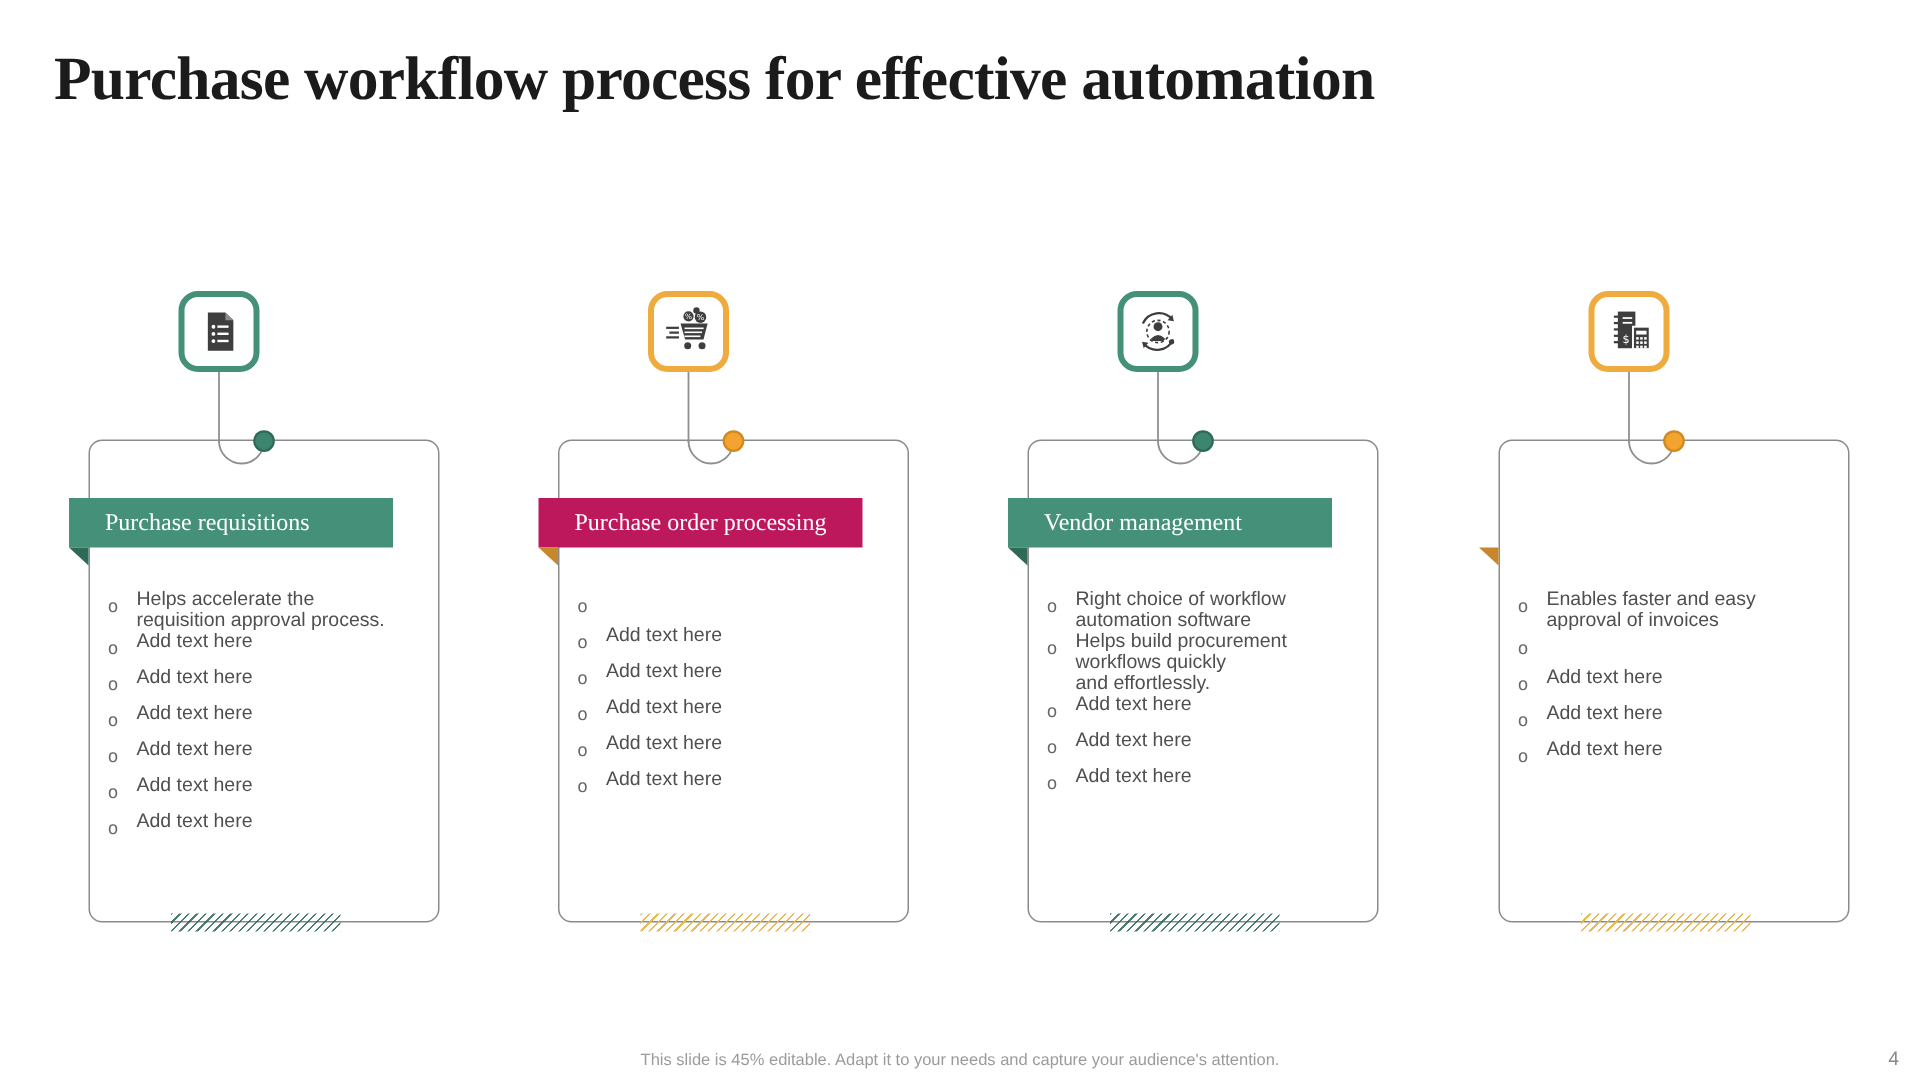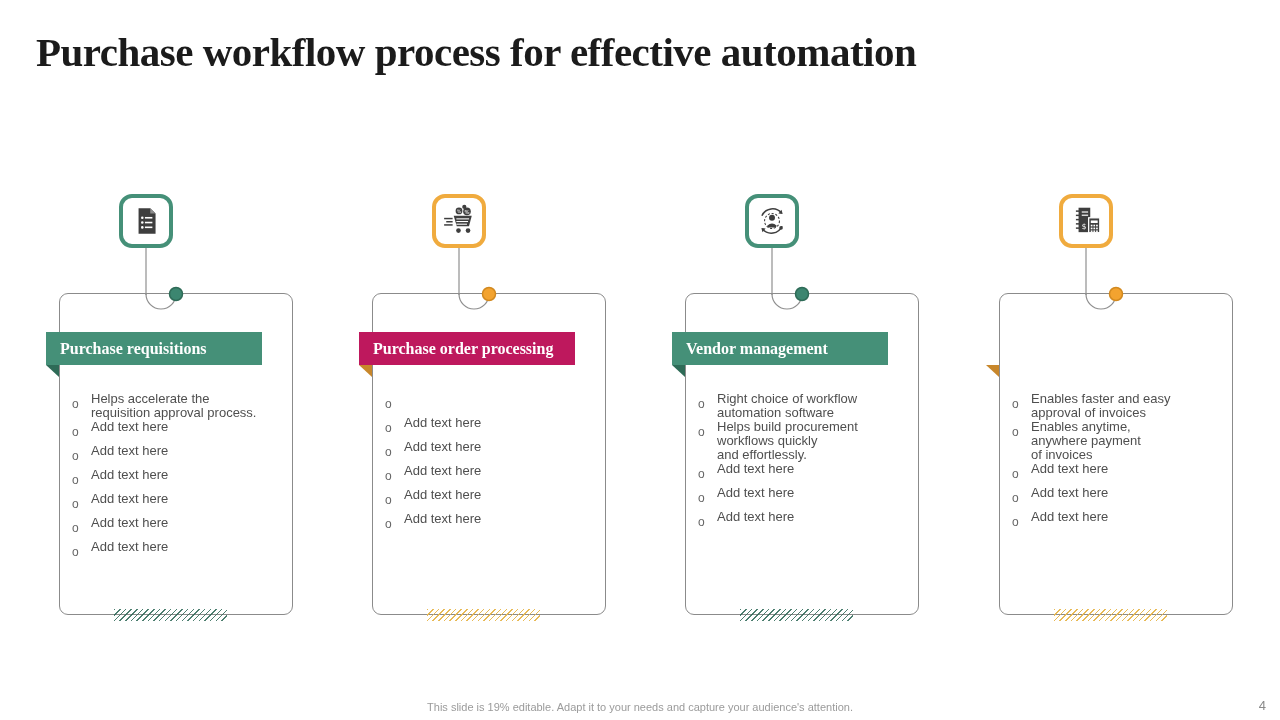--- a/index.html
+++ b/index.html
@@ -22,22 +22,22 @@
               justify-content:center; z-index:5; }
   .accent-green  .icon-box { border:4px solid #459078; }
   .accent-yellow .icon-box { border:4px solid #f0ab3e; }
 
   .connector { position:absolute; left:55px; top:66px; z-index:4; }
   .connector path, .connector line { stroke:#8f8f8f; stroke-width:1.2; fill:none; }
   .accent-green  .dot { fill:#3c8670; stroke:#2e6b57; stroke-width:1.5; }
   .accent-yellow .dot { fill:#f3a32f; stroke:#d2891f; stroke-width:1.5; }
 
   .band { position:absolute; left:0; top:152px; width:216px; height:33px; z-index:6;
-          color:#ffffff; font-family:"Liberation Serif", serif; font-weight:bold;
-          font-size:16px; line-height:33px; padding-left:14px; }
+          color:#ffffff; font-family:"Liberation Serif", serif; font-weight:normal;
+          font-size:16px; line-height:33px; padding-left:24px; }
   .accent-green  .band { background:#459078; }
   .accent-yellow .band { background:#be185d; }
   .fold { position:absolute; left:0; top:185px; width:0; height:0; z-index:6;
           border-left:13px solid transparent; }
   .accent-green  .fold { border-top:12px solid #2e6b57; }
   .accent-yellow .fold { border-top:12px solid #c8872b; }
 
   .list { position:absolute; left:26px; top:212px; width:208px; z-index:6; }
   .li { display:flex; align-items:flex-start; }
   .li .m { width:19px; flex:0 0 19px; font-size:12px; line-height:24px; color:#666; }
@@ -253,35 +253,32 @@
     </div>
     <div class="fold"></div>
     <div class="list">
       <div class="li">
           <span class="m">o</span>
           <span class="t">Enables faster and easy
 approval of invoices</span>
         </div>
       <div class="li">
           <span class="m">o</span>
-          <span class="t">Enables anytime,
-anywhere payment
-of invoices</span>
-        </div>
-      <div class="li">
-          <span class="m">o</span>
-          <span class="t">Add text here</span>
-        </div>
-      <div class="li">
-          <span class="m">o</span>
-          <span class="t">Add text here</span>
-        </div>
-      <div class="li">
-          <span class="m">o</span>
-          <span class="t">Add text here</span>
-        </div>
-    </div>
-  </div>
-
-  <div class="footer">This slide is 19% editable.  Adapt it to your needs and capture your audience's attention.</div>
+        </div>
+      <div class="li">
+          <span class="m">o</span>
+          <span class="t">Add text here</span>
+        </div>
+      <div class="li">
+          <span class="m">o</span>
+          <span class="t">Add text here</span>
+        </div>
+      <div class="li">
+          <span class="m">o</span>
+          <span class="t">Add text here</span>
+        </div>
+    </div>
+  </div>
+
+  <div class="footer">This slide is 45% editable.  Adapt it to your needs and capture your audience's attention.</div>
   <div class="page-num">4</div>
 
 </div>
 
 </body></html>

